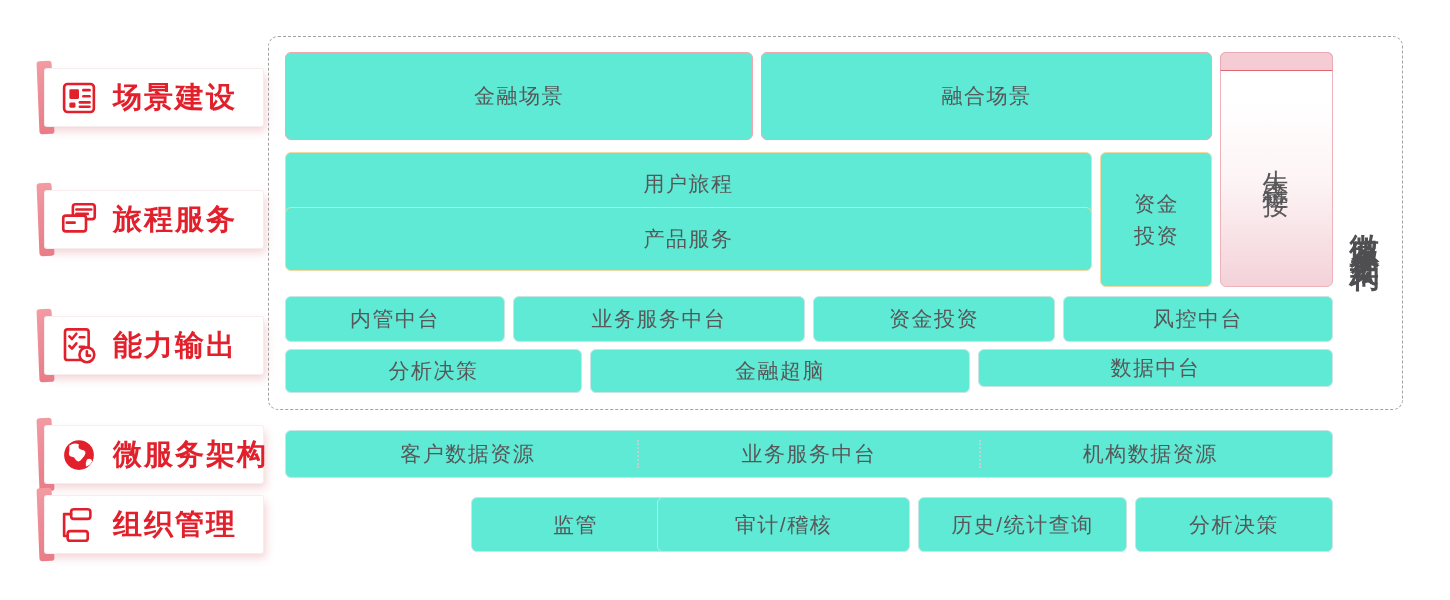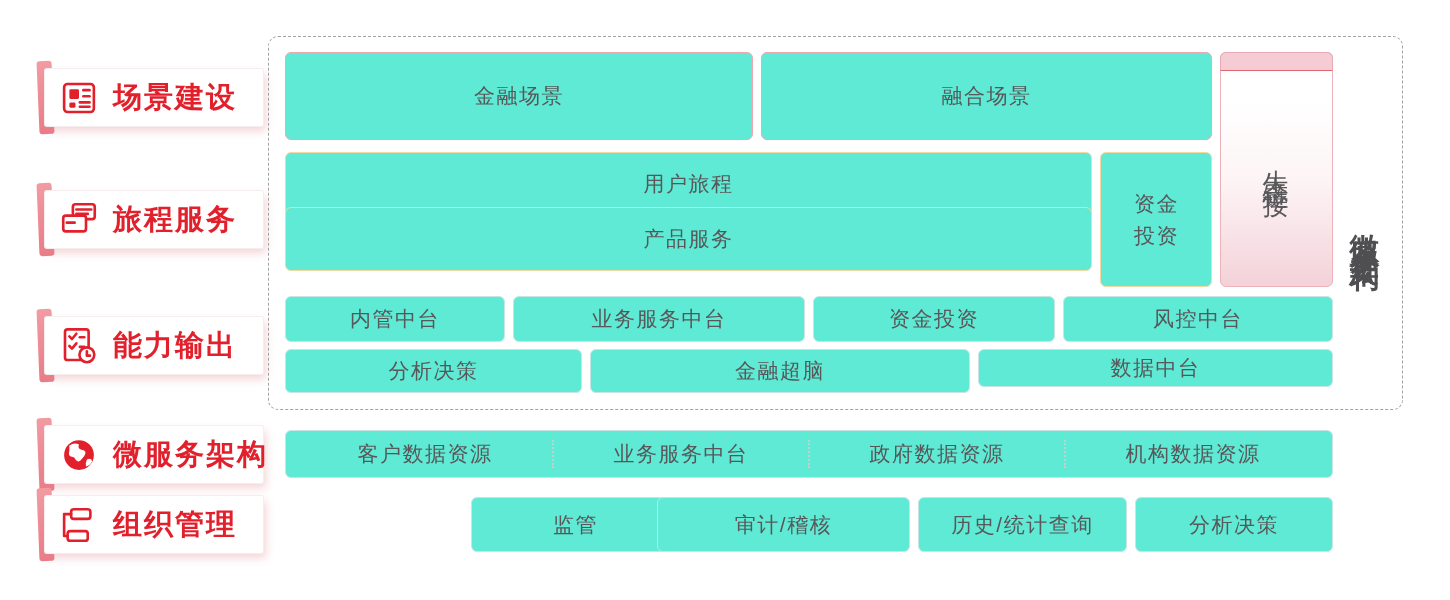--- a/index.html
+++ b/index.html
@@ -159,21 +159,20 @@
   <div class="box b-teal" style="left:590px;top:349px;width:380px;height:44px">金融超脑</div>
   <div class="box b-teal" style="left:978px;top:349px;width:355px;height:38px">数据中台</div>
 
   <div class="frame-label">
     <span class="vtext">微服务架构</span>
   </div>
 
   <div class="box b-teal" style="left:285px;top:430px;width:1048px;height:48px;padding:12px">
     <div class="res-cell sep">客户数据资源</div>
     <div class="res-cell sep">业务服务中台</div>
-    <div class="res-cell sep">政府数据资源</div>
     <div class="res-cell">机构数据资源</div>
   </div>
 
   <div class="box b-teal" style="left:471px;top:497px;width:209px;height:55px">监管</div>
   <div class="box b-teal" style="left:657px;top:497px;width:253px;height:55px">审计/稽核</div>
   <div class="box b-teal" style="left:918px;top:497px;width:209px;height:55px">历史/统计查询</div>
   <div class="box b-teal" style="left:1135px;top:497px;width:198px;height:55px">分析决策</div>
 
 </div>
 

